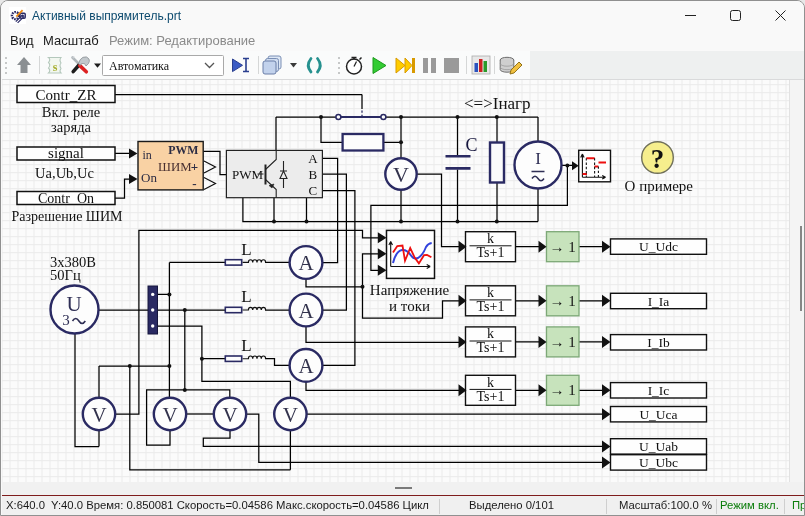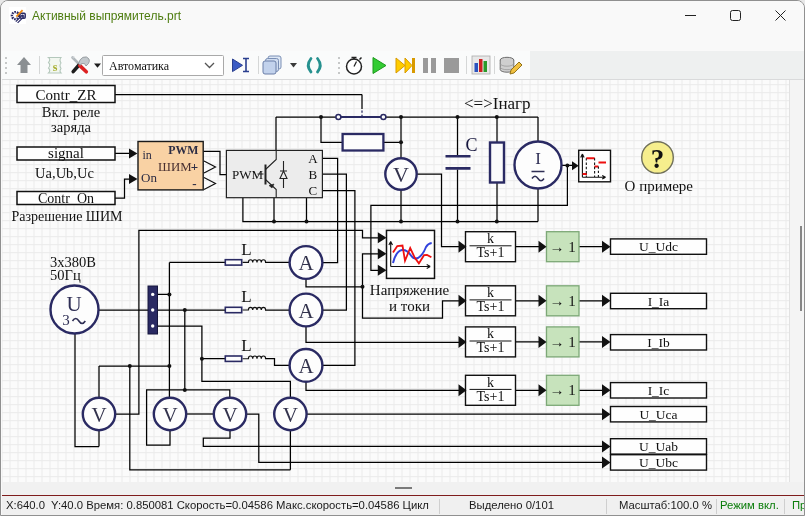--- a/index.html
+++ b/index.html
@@ -2,21 +2,21 @@
 <html><head>
 <meta charset="utf-8">
 <style>
   html,body{margin:0;padding:0;width:805px;height:516px;overflow:hidden;background:#e8e8e8;}
   *{box-sizing:border-box;}
   .win{position:absolute;left:0;top:0;width:805px;height:516px;border:1px solid #909090;
        border-radius:8px 8px 0 0;overflow:hidden;background:#f9f9f9;
        font-family:"Liberation Sans",sans-serif;}
   .titlebar{position:absolute;left:0;top:0;width:100%;height:29px;background:#f9f9f9;}
   .title-ic{position:absolute;left:8px;top:6px;width:17px;height:17px;}
-  .title-tx{position:absolute;left:31px;top:8px;font-size:12px;color:#4d7c0f;}
+  .title-tx{position:absolute;left:31px;top:8px;font-size:12px;color:#0c4a6e;}
   .wbtn{position:absolute;top:0;width:45px;height:29px;}
   .menubar{position:absolute;left:0;top:29px;width:100%;height:21px;background:#f9f9f9;font-size:13px;color:#1a1a1a;}
   .menubar span{position:absolute;top:3px;}
   .toolbar{position:absolute;left:1px;top:50px;width:803px;height:29px;background:#eef0f0;border-bottom:1px solid #d9dadb;}
   .tpanel{position:absolute;top:0;height:28px;background:#fafbfb;}
   .canvas{position:absolute;left:1px;top:79px;width:787px;height:402px;background:#fbfbfb;
     background-image:linear-gradient(to right,#eaeaea 1px,transparent 1px),linear-gradient(to bottom,#eaeaea 1px,transparent 1px);
     background-size:8px 8px;background-position:7.5px 4.2px;}
   .vscroll{position:absolute;left:788px;top:79px;width:16px;height:402px;background:#f4f4f4;border-left:1px solid #e2e2e2;}
   .vthumb{position:absolute;left:10px;top:146px;width:2px;height:85px;background:#868686;}
@@ -355,20 +355,25 @@
     <div class="title-tx">Активный выпрямитель.prt</div>
     <svg class="wbtn" style="left:667px" viewBox="0 0 45 29">
         <path d="M17 14.5 H28" stroke="#222" stroke-width="1"></path>
       </svg>
     <svg class="wbtn" style="left:712px" viewBox="0 0 45 29">
         <rect x="17.5" y="9.5" width="10" height="10" rx="2" fill="none" stroke="#222" stroke-width="1"></rect>
       </svg>
     <svg class="wbtn" style="left:757px" viewBox="0 0 45 29">
         <path d="M17.5 9.5 L27.5 19.5 M27.5 9.5 L17.5 19.5" stroke="#222" stroke-width="1"></path>
       </svg>
+  </div>
+  <div class="menubar">
+    <span style="left:9px">Вид</span>
+    <span style="left:42px">Масштаб</span>
+    <span style="left:108px;color:#8a8a8a">Режим: Редактирование</span>
   </div>
   <div class="toolbar">
     <div class="tpanel" style="left:0;width:333px;"></div>
     <div class="tpanel" style="left:333px;width:195px;"></div>
     <svg width="803" height="29" viewBox="0 0 803 29" style="position:absolute;left:0;top:0">
       <g font-family="Liberation Sans, sans-serif">
       <path d="M4 6 v2 M4 11 v2 M4 16 v2 M4 21 v2" stroke="#b9bcbc" stroke-width="1.6"></path>
       <path d="M22 6 L29 14 H25.5 V22 H18.5 V14 H15 Z" fill="#8a8f92"></path>
       <path d="M37.5 5 V23" stroke="#d5d7d7" stroke-width="1"></path>
       <path d="M46.5 6.5 h12.5 q-2 2.5 0 5.5 q-2 2.5 0 5.5 q-2 2.5 0 4.5 h-12.5 q2.5 -2.5 0 -5 q2.5 -3 0 -5.5 q2.5 -3 0 -5z" fill="#f2f7f0" stroke="#b4c8bc" stroke-width="1.1"></path>

